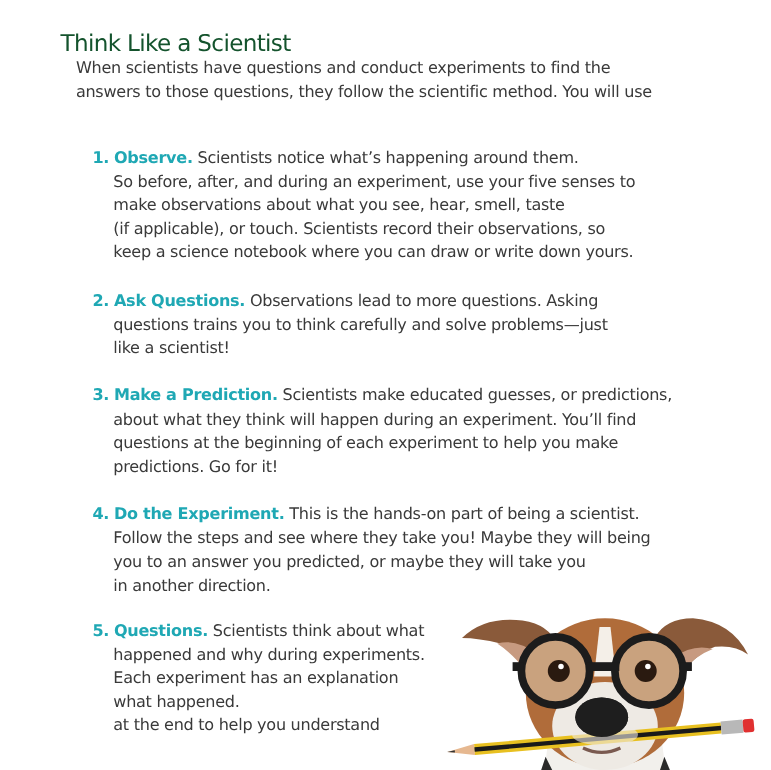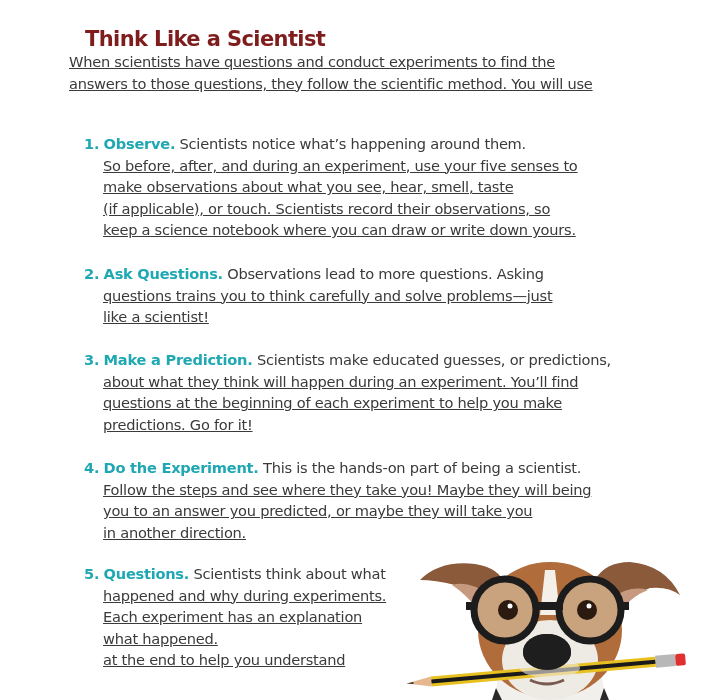--- a/index.html
+++ b/index.html
@@ -1,25 +1,25 @@
 <!DOCTYPE html>
 <html><head>
   <meta charset="utf-8">
   <style>
     html, body { margin: 0; padding: 0; background: #ffffff; }
     body { width: 701px; height: 700px; position: relative; overflow: hidden;
       font-family: "DejaVu Sans", sans-serif; color: #3a3a3a; }
-    .title { position: absolute; left: 85px; top: 27px; font-size: 21px; font-weight: bold;
-      color: #7f1d1d; letter-spacing: -0.6px; margin: 0; }
+    .title { position: absolute; left: 55px; top: 27px; font-size: 21px; font-weight: normal;
+      color: #14532d; letter-spacing: -0.6px; margin: 0; }
     .intro { position: absolute; left: 69px; top: 51px; width: 570px; font-size: 14.6px;
-      line-height: 21.6px; margin: 0; letter-spacing: -0.25px; text-decoration: underline; }
+      line-height: 21.6px; margin: 0; letter-spacing: -0.25px; }
     .steps { position: absolute; left: 84px; top: 133px; width: 570px; margin: 0; padding: 0; list-style: none; }
     .step { position: absolute; left: 0; font-size: 14.6px; line-height: 21.6px; letter-spacing: -0.25px; }
     .step .num, .step .head { color: #1fa8b4; font-weight: bold; }
-    .step .body-line { display: block; padding-left: 19px; white-space: nowrap; text-decoration: underline; }
+    .step .body-line { display: block; padding-left: 19px; white-space: nowrap; }
     .step .first-line { display: block; white-space: nowrap; }
     .dog { position: absolute; left: 400px; top: 540px; width: 301px; height: 160px; }
   </style>
 </head>
 <body>
 
 <h1 class="title">Think Like a Scientist</h1>
 
 <p class="intro">
   <span style="display:block">When scientists have questions and conduct experiments to find the</span>

